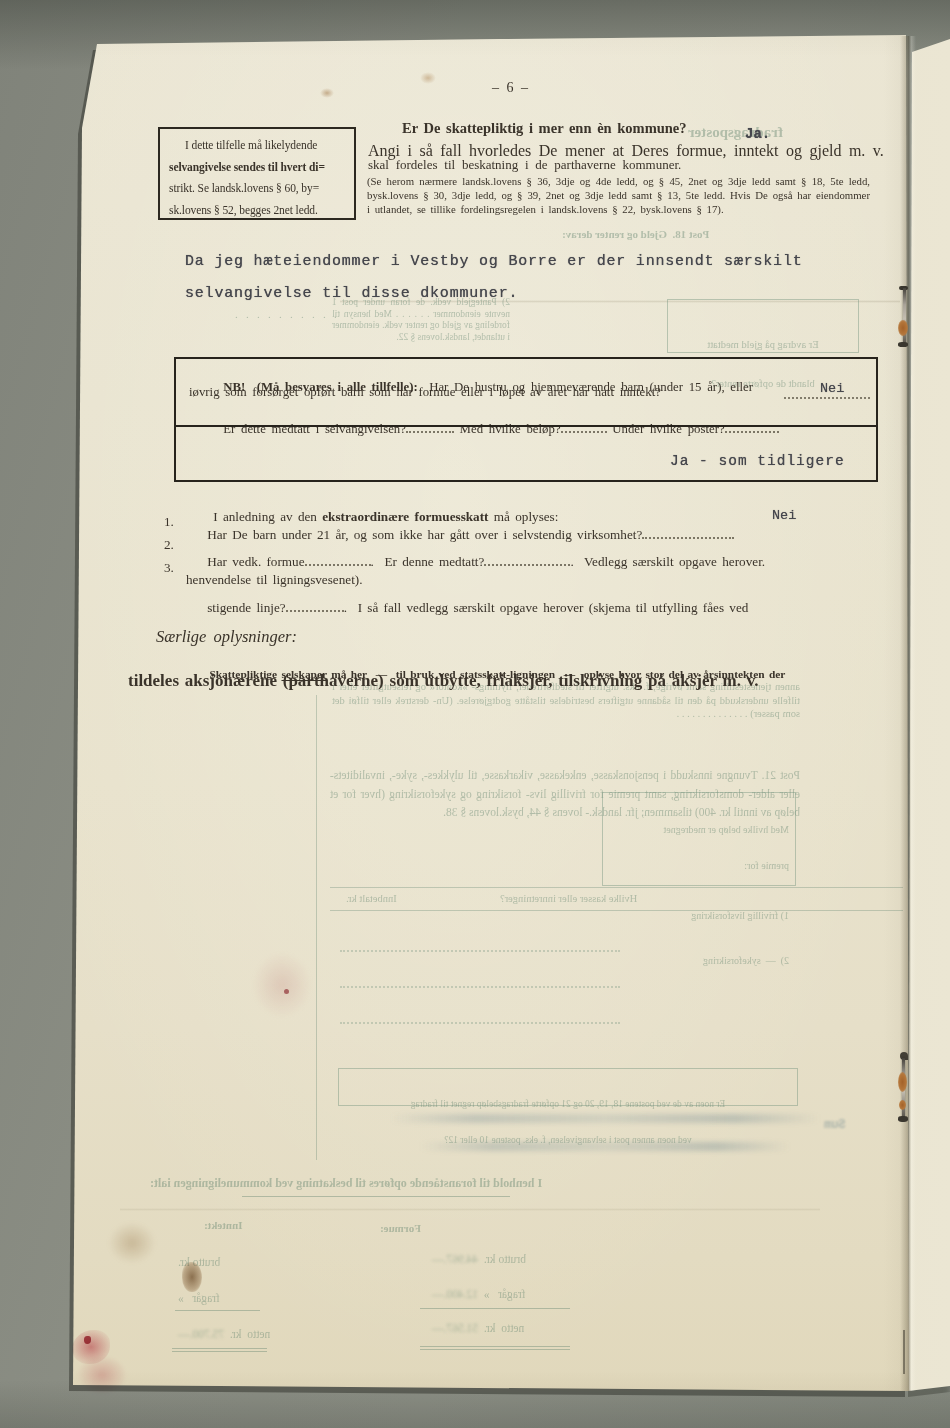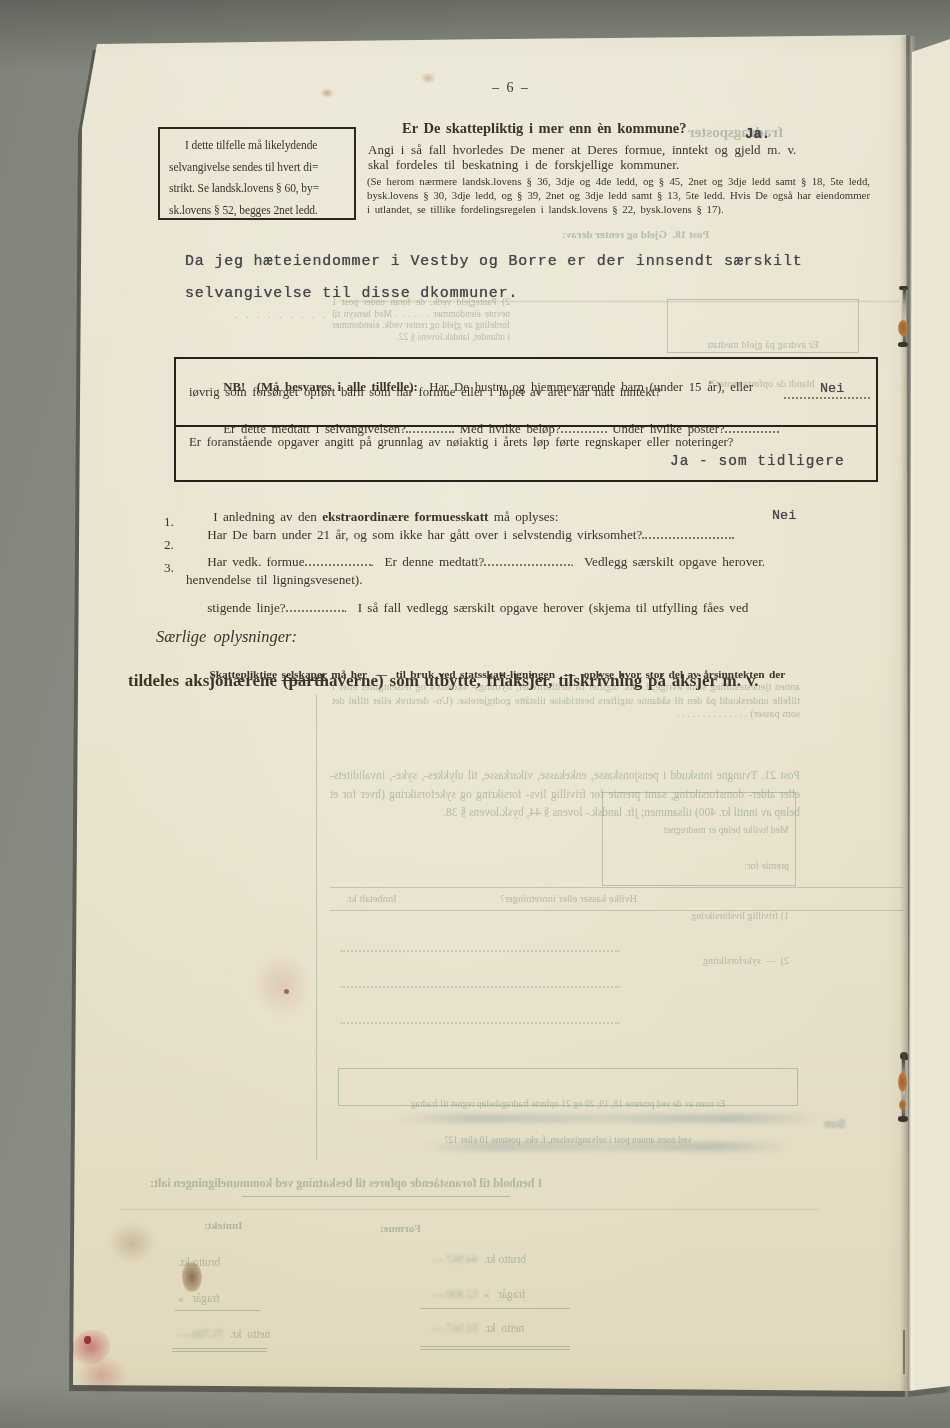--- a/index.html
+++ b/index.html
@@ -160,49 +160,48 @@
   <div class="gul" style="left:172px;top:1348px;width:95px;"></div>
   <div class="gul" style="left:172px;top:1351px;width:95px;"></div>
   <div class="gul" style="left:420px;top:1346px;width:150px;"></div>
   <div class="gul" style="left:420px;top:1349px;width:150px;"></div>
 
   <div class="print" style="left:466px;top:80px;width:90px;text-align:center;font-size:14px;letter-spacing:2px;">– 6 –</div>
 
   <div class="infobox">
     <div class="print" style="left:9px;top:6px;width:178px;font-size:11.5px;line-height:21.5px;letter-spacing:-0.1px;white-space:normal;">
       <span style="display:block;text-indent:16px;white-space:pre;">I dette tilfelle må likelydende</span>
-      <span style="display:block;white-space:pre;">selvangivelse sendes til hvert di=</span>
+      <span style="display:block;white-space:pre;font-weight:bold;">selvangivelse sendes til hvert di=</span>
       <span style="display:block;white-space:pre;">strikt. Se landsk.lovens § 60, by=</span>
       <span style="display:block;white-space:pre;">sk.lovens § 52, begges 2net ledd.</span>
     </div>
   </div>
 
   <div class="print b" style="left:402px;top:120px;font-size:14.5px;word-spacing:2px;">Er De skattepliktig i mer enn èn kommune?</div>
   <div class="typed" style="left:745px;top:126px;font-size:14px;font-weight:bold;">Ja.</div>
 
-  <div class="print" style="left:368px;top:142px;font-size:13px;word-spacing:3.5px;">Angi i så fall hvorledes De mener at Deres formue, inntekt og gjeld m. v.</div>
-  <div class="print" style="left:368px;top:157px;font-size:13px;word-spacing:3.5px;">skal fordeles til beskatning i de forskjellige kommuner.</div>
+  <div class="print" style="left:368px;top:142px;font-size:16px;word-spacing:3.5px;">Angi i så fall hvorledes De mener at Deres formue, inntekt og gjeld m. v.</div>
+  <div class="print" style="left:368px;top:157px;font-size:13px;word-spacing:3.5px;">skal fordeles til beskatning i de parthaverne kommuner.</div>
 
   <div class="print jus" style="left:367px;top:175px;width:503px;font-size:10.8px;line-height:13.8px;word-spacing:2px;">(Se herom nærmere landsk.lovens § 36, 3dje og 4de ledd, og § 45, 2net og 3dje ledd samt § 18, 5te ledd, bysk.lovens § 30, 3dje ledd, og § 39, 2net og 3dje ledd samt § 13, 5te ledd.  Hvis De også har eiendommer i utlandet, se tillike fordelingsregelen i landsk.lovens § 22, bysk.lovens § 17).</div>
 
   <div class="typed" style="left:185px;top:253px;font-size:15px;letter-spacing:0.8px;">Da jeg hæteiendommer i Vestby og Borre er der innsendt særskilt</div>
   <div class="typed" style="left:185px;top:285px;font-size:15px;letter-spacing:0.8px;">selvangivelse til disse dkommuner.</div>
 
   <div class="nbbox">
     <div class="print" style="left:13px;top:6px;font-size:12.8px;word-spacing:2.5px;">
       <span class="b">NB!  (Må besvares i alle tillfelle):</span><span>  Har De hustru og hjemmeværende barn (under 15 år), eller</span>
     </div>
     <div class="print" style="left:13px;top:26px;font-size:12.8px;word-spacing:2.5px;">iøvrig som forsørget opført barn som har formue eller i løpet av året har hatt inntekt?</div>
     <div class="dotline" style="left:608px;top:38px;width:86px;"></div>
     <div class="typed" style="left:644px;top:22px;font-size:13.5px;">Nei</div>
     <div class="print" style="left:13px;top:46px;font-size:12.8px;word-spacing:2.5px;">
       <span>Er dette medtatt i selvangivelsen?</span><span class="dots" style="width:48px;"></span> <span>Med hvilke beløp?</span><span class="dots" style="width:46px;"></span> <span>Under hvilke poster?</span><span class="dots" style="width:54px;"></span>
     </div>
     <div class="nb-divider"></div>
-    <div class="print" style="left:13px;top:76px;font-size:12.8px;word-spacing:2.5px;">Er foranstående opgaver angitt på grunnlag av nøiaktig i årets løp førte regnskaper eller noteringer?</div>
     <div class="typed" style="left:494px;top:94px;font-size:14.5px;letter-spacing:1px;">Ja - som tidligere</div>
   </div>
 
   <div class="print" style="left:192px;top:493px;font-size:13.2px;word-spacing:2px;">
     <span>I anledning av den </span><span class="b">ekstraordinære formuesskatt</span><span> må oplyses:</span>
   </div>
 
   <div class="print" style="left:164px;top:514px;font-size:13.2px;">1.</div>
   <div class="print" style="left:186px;top:510px;font-size:13.2px;word-spacing:2px;">
     <span>Har De barn under 21 år, og som ikke har gått over i selvstendig virksomhet?</span><span class="dots" style="width:92px;"></span>

